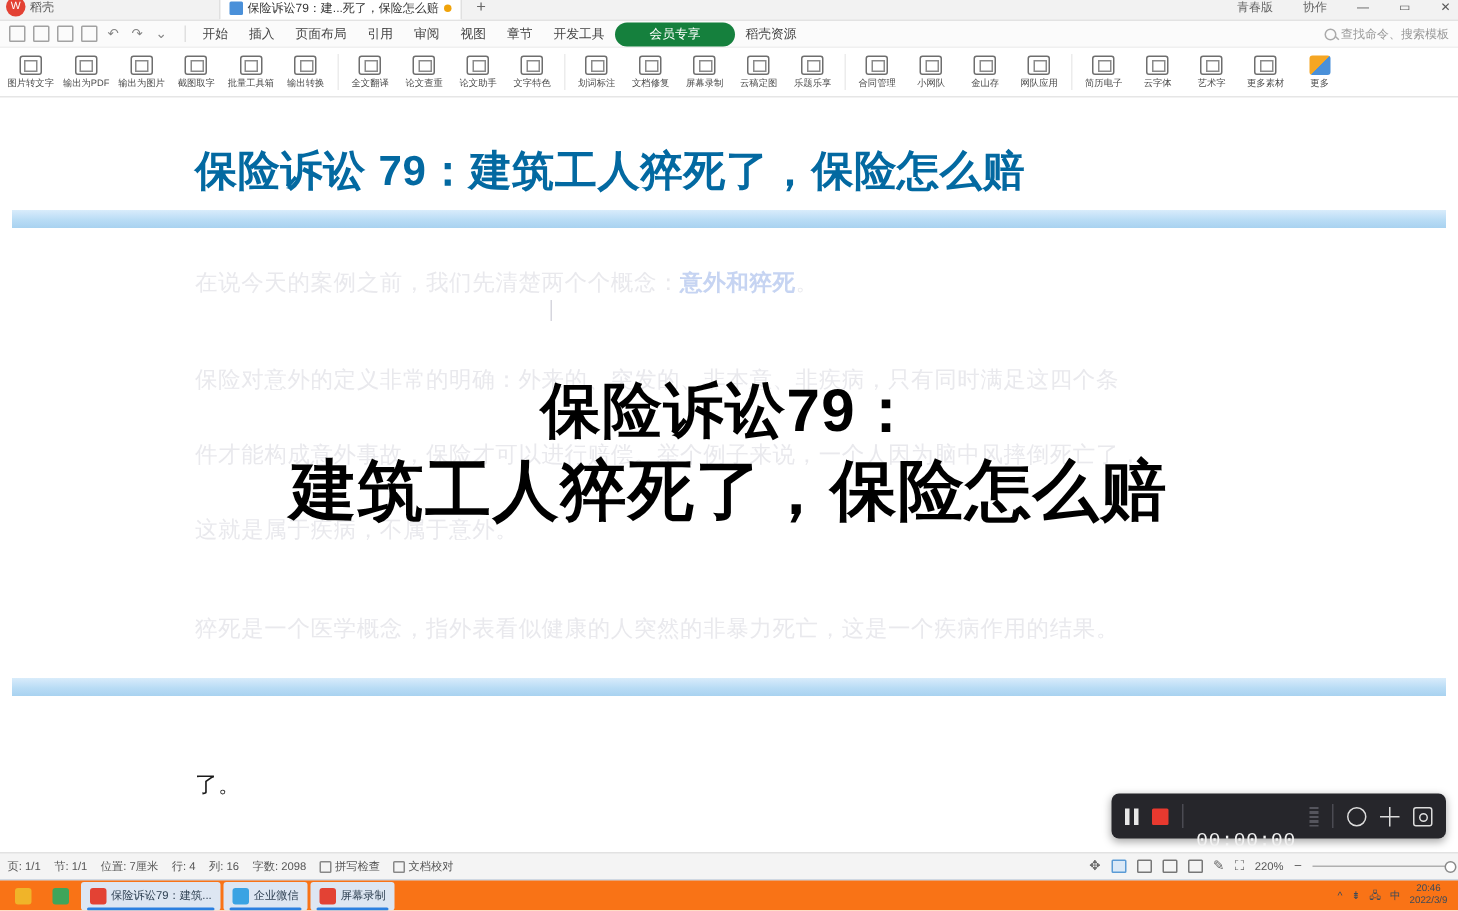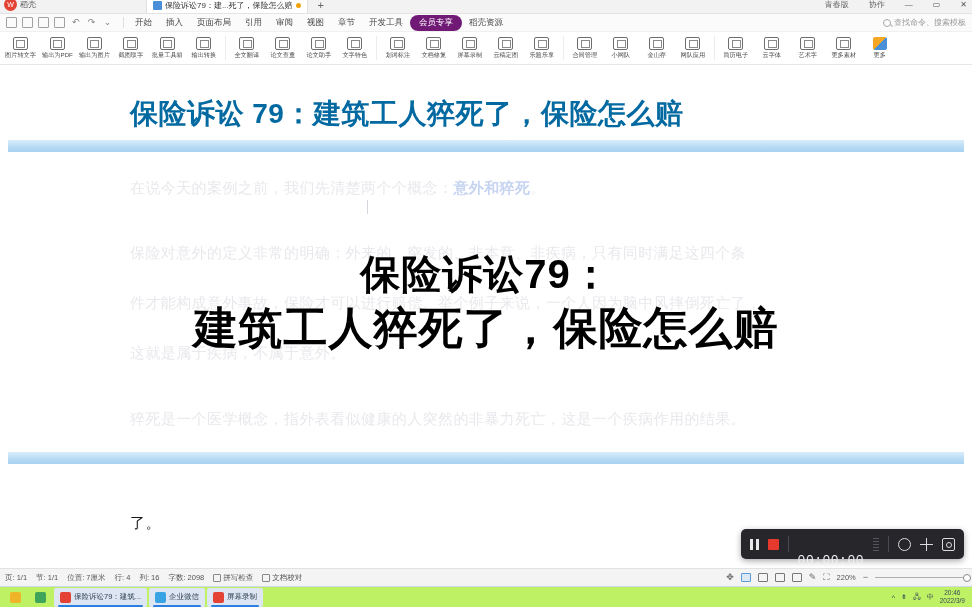--- a/index.html
+++ b/index.html
@@ -60,21 +60,21 @@
   .qa-ic {
     width: 11px; height: 11px; border: 1px solid #8c8c8c; border-radius: 1px;
     position: relative; opacity: .8;
   }
   .qa-ic.plain { border: none; font-size: 9px; color: #666; line-height: 11px; text-align: center; }
   .menu-sep { width: 1px; height: 11px; background: #e0e0e0; margin: 0 4px; }
   .menu-item {
     font-size: 8.5px; color: #444; padding: 2px 7px; white-space: nowrap;
   }
   .menu-item.vip {
-    background: #701a75; color: #fff; border-radius: 9px; padding: 2px 9px;
+    background: #15803d; color: #fff; border-radius: 9px; padding: 2px 23px;
   }
   .menu-search {
     margin-left: auto; display: flex; align-items: center; gap: 3px;
     font-size: 8px; color: #999; padding-right: 6px;
   }
   .menu-search .sicon {
     width: 8px; height: 8px; border: 1px solid #aaa; border-radius: 50%;
     position: relative;
   }
   .menu-search .sicon::after {
@@ -229,21 +229,21 @@
     width: 92px; height: 1px; background: #b0b0b0; position: relative;
   }
   .zoomslider .knob {
     position: absolute; right: -4px; top: -3.5px;
     width: 8px; height: 8px; border: 1px solid #8a8a8a; border-radius: 50%; background: #fff;
   }
 
   
   .taskbar {
     position: absolute; left: 0; right: 0; bottom: 0; height: 21px;
-    background: #bef264; border-top: 1px solid #cfd8e3;
+    background: #f97316; border-top: 1px solid #cfd8e3;
     display: flex; align-items: center; padding: 0 4px; gap: 2px;
   }
   .tb-item {
     display: flex; align-items: center; gap: 3px;
     height: 19px; padding: 0 6px; border-radius: 2px;
     font-size: 7.5px; color: #2c3e50; position: relative; max-width: 132px;
   }
   .tb-item.open { background: #dde6f2; }
   .tb-item.open::after {
     content: ''; position: absolute; left: 4px; right: 4px; bottom: 0;

